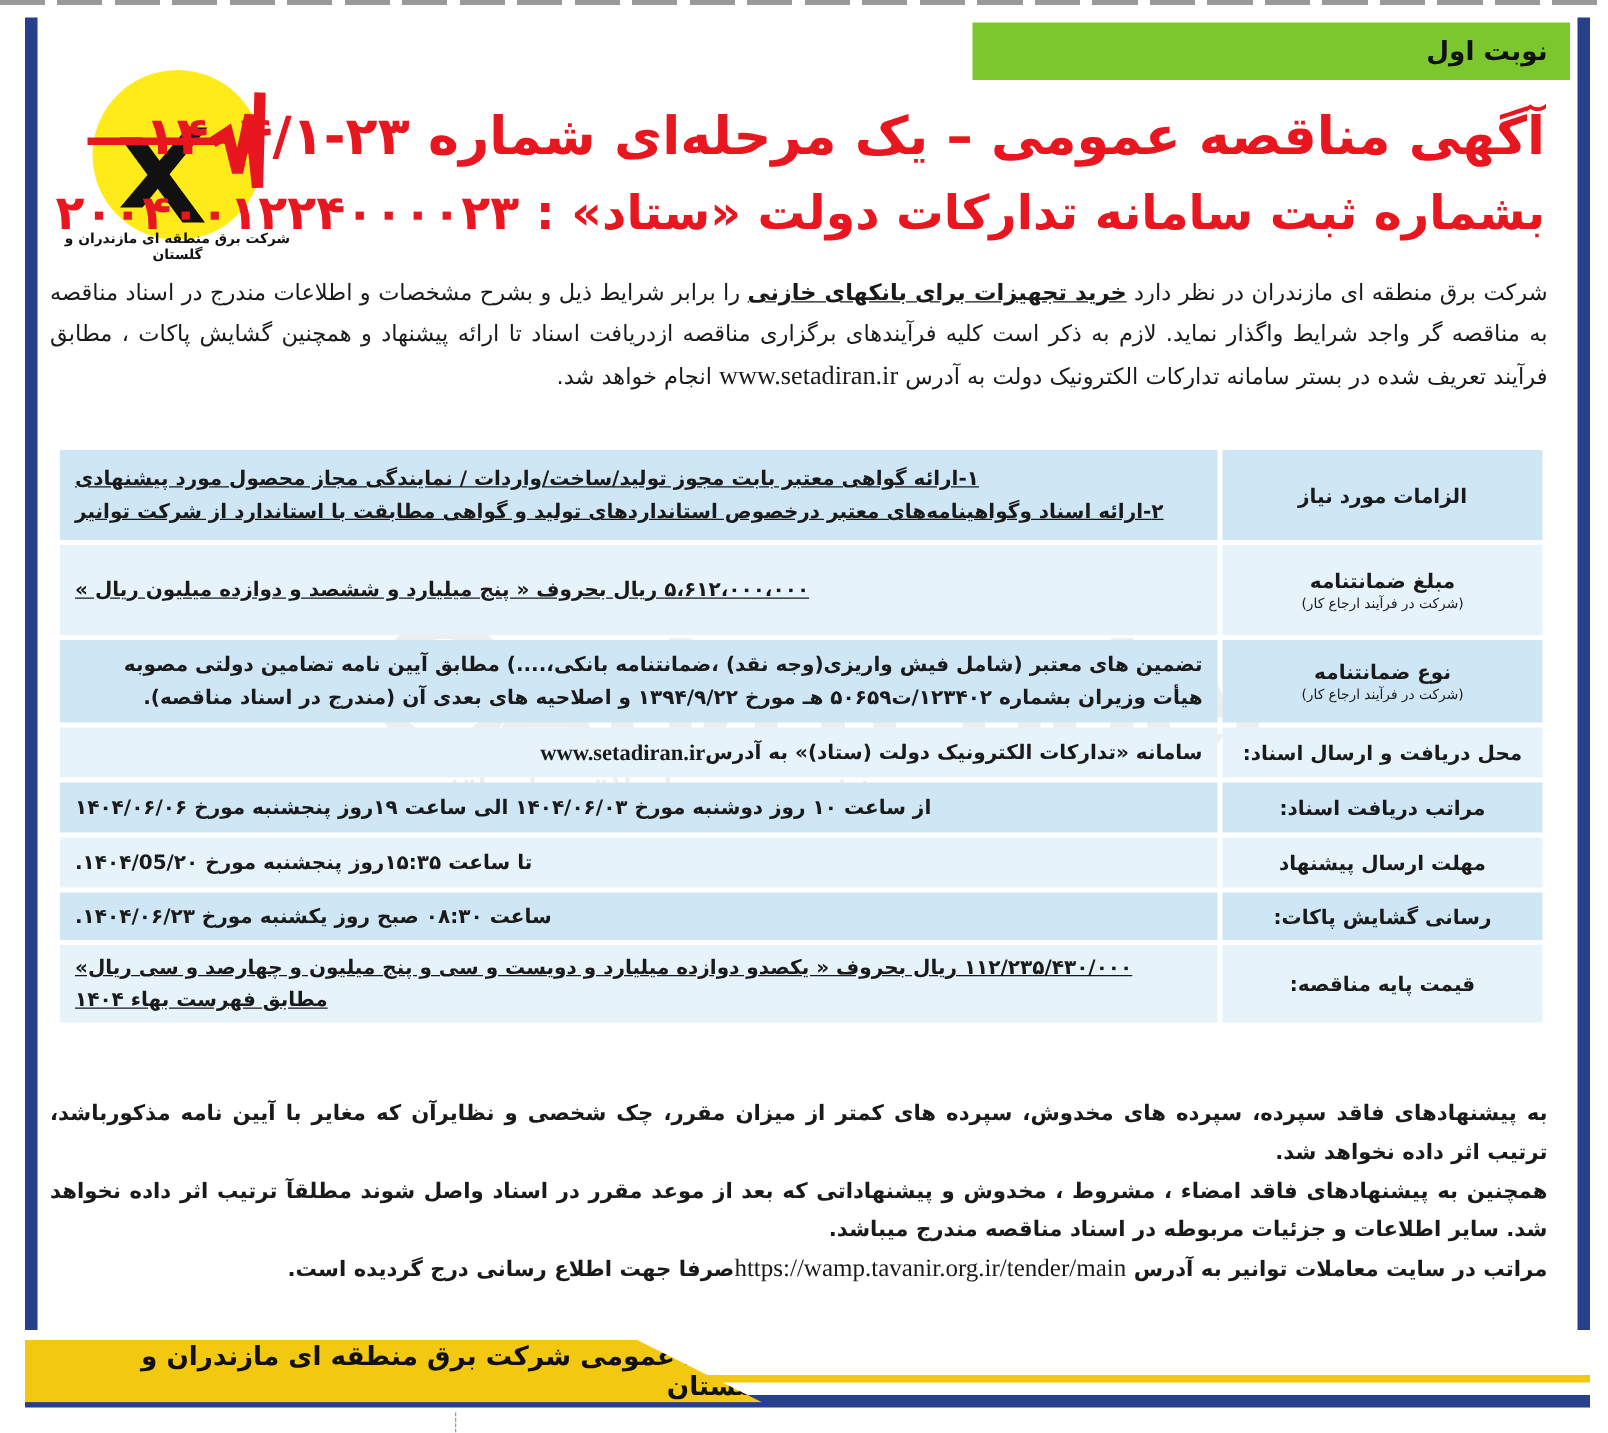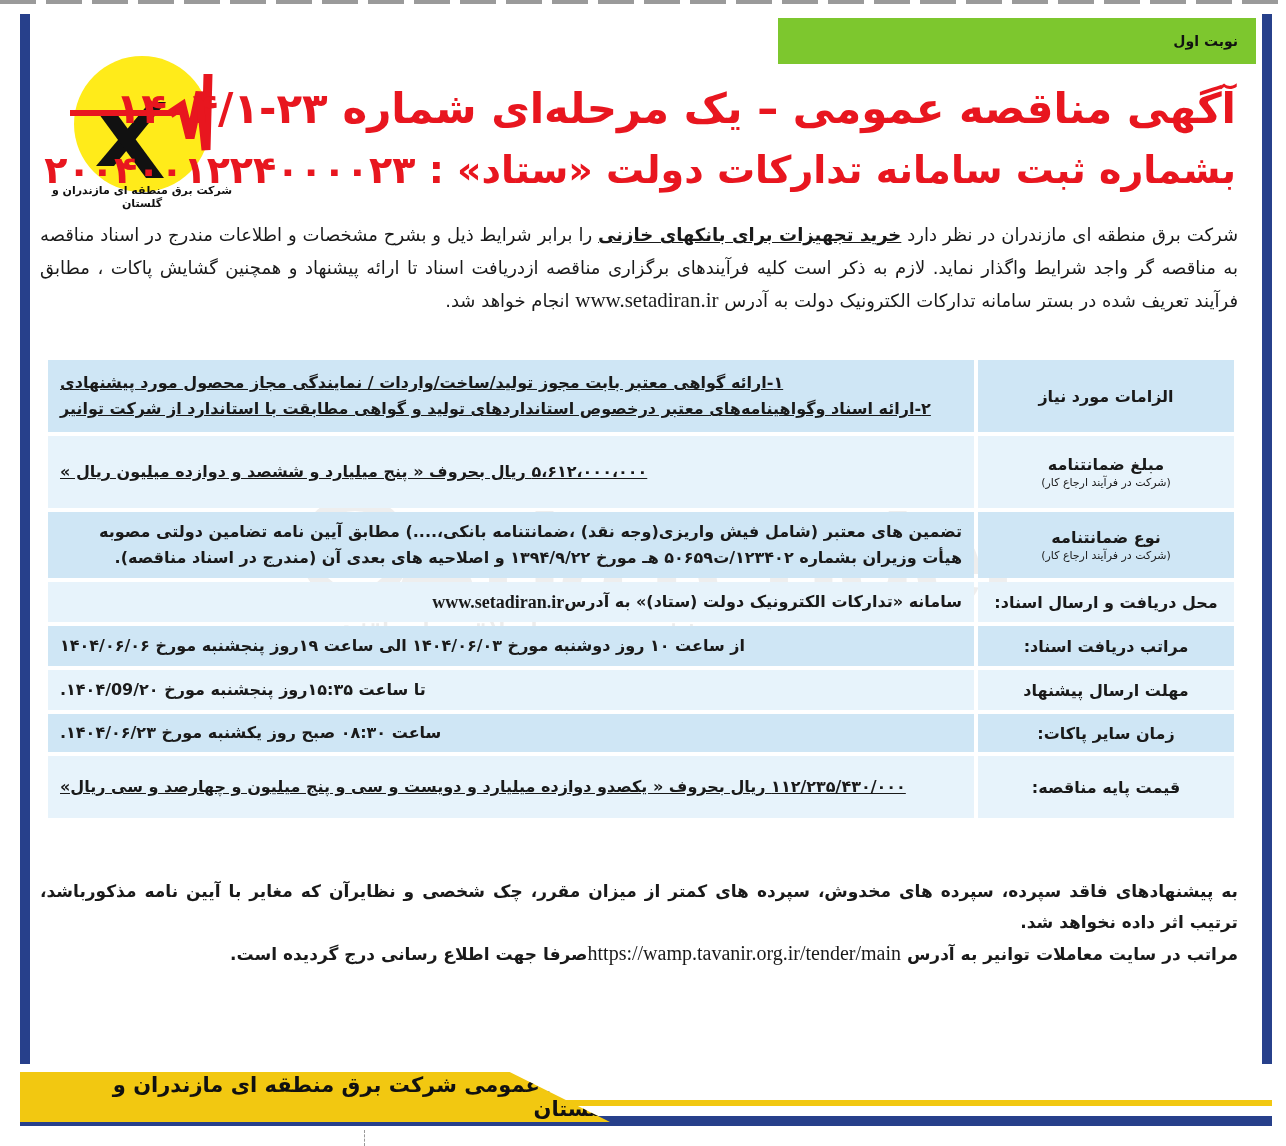--- a/index.html
+++ b/index.html
@@ -9,21 +9,21 @@
   .top-dash { position: absolute; left: 0; top: 0; width: 1286px; height: 4px;
     background: repeating-linear-gradient(90deg, #9a9a9a 0 36px, transparent 36px 46px); }
 
   .frame { position: absolute; left: 20px; top: 14px; width: 1252px; height: 1050px;
     border-left: 10px solid #27408b; border-right: 10px solid #27408b; background: #fff; }
 
   .id-bar { position: absolute; left: 778px; top: 18px; width: 478px; height: 46px;
     background: #7dc72e; direction: rtl; display: flex; align-items: center;
     justify-content: space-between; padding: 0 18px; }
   .id-bar .ad-id { font-size: 24px; font-weight: bold; color: #111; }
-  .id-bar .round { font-size: 14px; font-weight: bold; color: #111; }
+  .id-bar .round { font-size: 21px; font-weight: bold; color: #111; }
 
   .logo { position: absolute; left: 66px; top: 54px; width: 150px; height: 150px; }
   .logo-caption { position: absolute; left: 44px; top: 184px; width: 196px; text-align: center;
     font-size: 11px; font-weight: bold; direction: rtl; color: #111; }
 
   .title-1, .title-2 { position: absolute; right: 50px; direction: rtl; color: #e8161f;
     font-weight: bold; white-space: nowrap; font-family: "DejaVu Sans", sans-serif; letter-spacing: -1px; }
   .title-1 { top: 84px; font-size: 42px; }
   .title-2 { top: 148px; font-size: 38px; }
 
@@ -141,43 +141,45 @@
       </div>
     <div class="value bg-dark">
         <span>از ساعت ۱۰ روز دوشنبه مورخ ۱۴۰۴/۰۶/۰۳ الی ساعت ۱۹روز پنجشنبه مورخ ۱۴۰۴/۰۶/۰۶</span>
       </div>
   </div>
   <div class="row" style="height:40px;">
     <div class="label bg-light">
         <span>مهلت ارسال پیشنهاد</span>
       </div>
     <div class="value bg-light">
-        <span>تا ساعت ۱۵:۳۵روز پنجشنبه مورخ ۱۴۰۴/09/۲۰.</span>
+        <span>تا ساعت ۱۵:۳۵روز پنجشنبه مورخ ۱۴۰۴/05/۲۰.</span>
       </div>
   </div>
   <div class="row" style="height:38px;">
     <div class="label bg-dark">
-        <span>زمان سایر پاکات:</span>
+        <span>رسانی گشایش پاکات:</span>
       </div>
     <div class="value bg-dark">
         <span>ساعت ۰۸:۳۰ صبح روز یکشنبه مورخ ۱۴۰۴/۰۶/۲۳.</span>
       </div>
   </div>
   <div class="row" style="height:62px;">
     <div class="label bg-light">
         <span>قیمت پایه مناقصه:</span>
       </div>
     <div class="value bg-light">
       <span class="u">۱۱۲/۲۳۵/۴۳۰/۰۰۰ ریال بحروف « یکصدو دوازده میلیارد و دویست و سی و پنج میلیون و چهارصد و سی ریال»</span>
+      <span class="u">مطابق فهرست بهاء ۱۴۰۴</span>
     </div>
   </div>
 </div>
 
 <div class="notes">
   <p>به پیشنهادهای فاقد سپرده، سپرده های مخدوش، سپرده های کمتر از میزان مقرر، چک شخصی و نظایرآن که مغایر با آیین نامه مذکورباشد، ترتیب اثر داده نخواهد شد.</p>
+  <p>همچنین به پیشنهادهای فاقد امضاء ، مشروط ، مخدوش و پیشنهاداتی که بعد از موعد مقرر در اسناد واصل شوند مطلقآ ترتیب اثر داده نخواهد شد. سایر اطلاعات و جزئیات مربوطه در اسناد مناقصه مندرج میباشد.</p>
   <p><span>مراتب در سایت معاملات توانیر به آدرس </span><span class="url">https://wamp.tavanir.org.ir/tender/main</span><span>صرفا جهت اطلاع رسانی درج گردیده است.</span></p>
 </div>
 
 <div class="footer">
   <div class="yellow-line"></div>
   <div class="blue-line"></div>
   <div class="banner">
     <span>روابط عمومی شرکت برق منطقه ای مازندران و گلستان</span>
   </div>
 </div>

